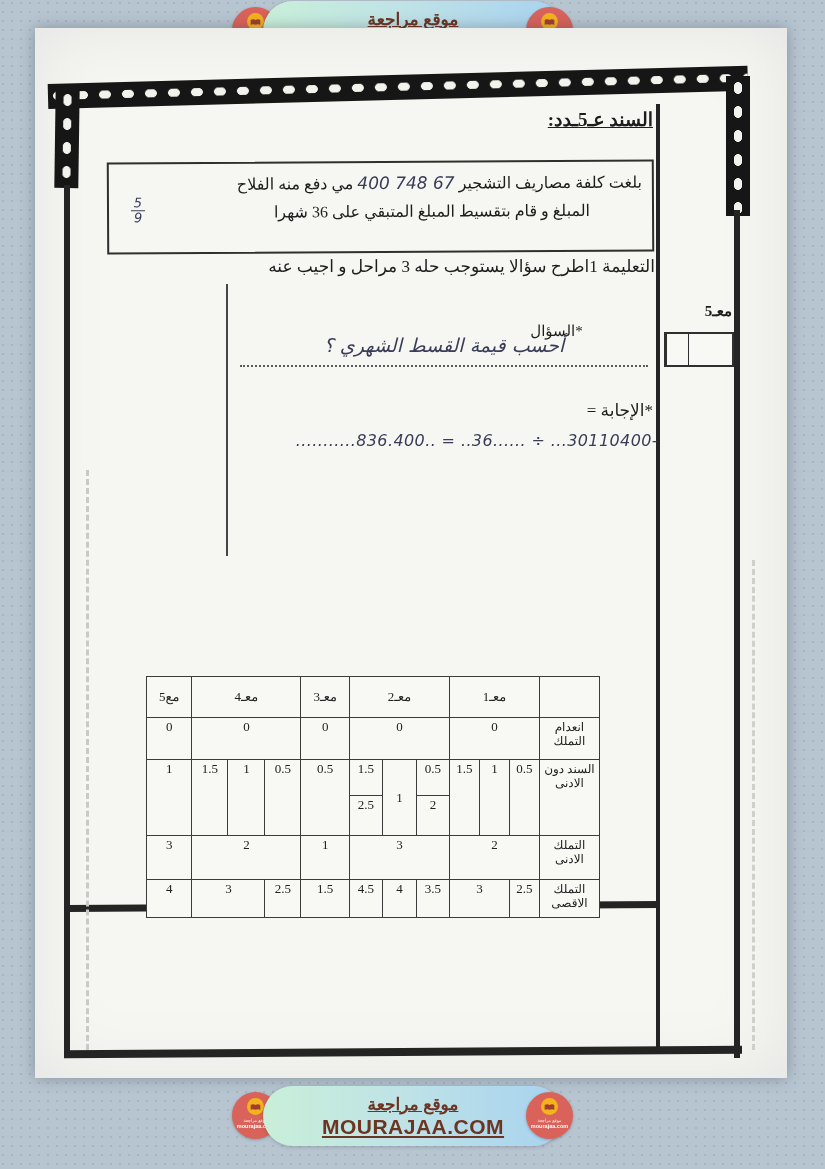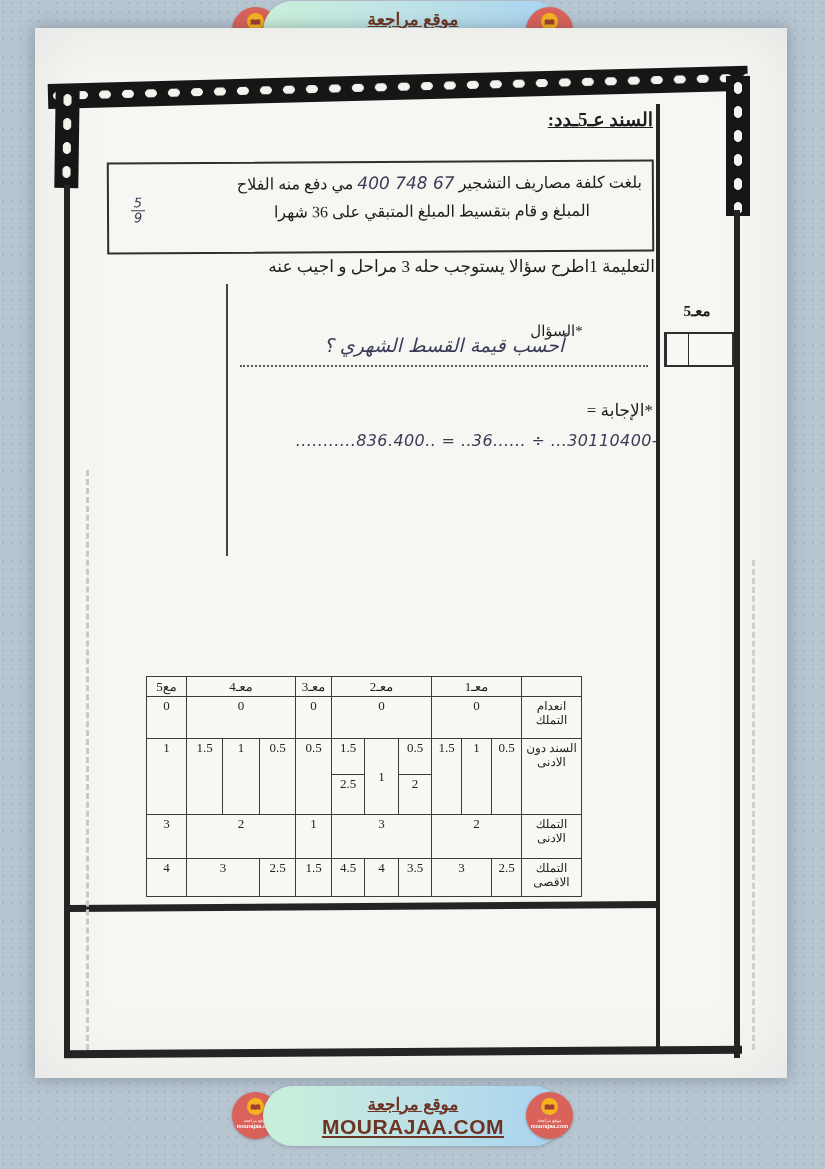--- a/index.html
+++ b/index.html
@@ -66,21 +66,21 @@
   .scoregrid{left:664px;top:332px;width:66px;height:31px;display:flex;border:2px solid #2f2f2f;background:#f8f8f5;}
   .scoregrid div{flex:1;border-left:1.6px solid #2f2f2f;}
   .scoregrid div:last-child{border-left:none;}
   
   table.grade{border-collapse:collapse;table-layout:fixed;direction:rtl;background:#f8f8f4;}
   table.grade td{
     border:1.6px solid #3b3b3b;text-align:center;vertical-align:top;
     font-size:13px;color:#222;padding:1px 0;font-family:"Liberation Serif",serif;
   }
   table.grade td.lbl{font-size:12px;line-height:14px;padding-top:2px;}
-  table.grade td.hdr{font-size:13px;vertical-align:middle;padding:0;text-align:center;}
+  table.grade td.hdr{font-size:13px;vertical-align:middle;padding:12px;text-align:center;}
   table.grade td.mid{vertical-align:middle;}
   .dotline{border-bottom:2px dotted #5a5a5a;}
   .ansline{height:30px;text-align:right;font-size:16px;letter-spacing:.4px;white-space:nowrap;}
 </style>
 </head>
 <body>
 
 <div class="abs badge" style="left:232px;top:7px;">
   <div class="yellow">
     <svg width="11" height="8" viewBox="0 0 16 10">
@@ -131,21 +131,21 @@
     <span class="num">5</span><br>
     <span>9</span>
   </div>
 </div>
 
 <div class="abs typed rtl" style="left:230px;top:256px;width:425px;text-align:right;font-size:17px;">التعليمة 1اطرح سؤالا يستوجب حله 3 مراحل و اجيب عنه</div>
 
 <div class="abs" style="left:226px;top:284px;width:2px;height:272px;background:#45454a;"></div>
 
 <div class="abs typed rtl" style="left:460px;top:322px;width:193px;text-align:center;font-size:15px;">*السؤال</div>
-<div class="abs typed rtl" style="left:662px;top:302px;width:70px;text-align:center;font-size:15px;font-weight:bold;">معـ5</div>
+<div class="abs typed rtl" style="left:662px;top:302px;width:70px;text-align:right;font-size:15px;font-weight:bold;">معـ5</div>
 <div class="abs scoregrid">
   <div></div>
   <div></div>
   <div></div>
 </div>
 
 <div class="abs hw rtl dotline" style="left:240px;top:334px;width:408px;text-align:center;font-size:19px;padding-bottom:9px;">أحسب قيمة القسط الشهري ؟</div>
 
 <div class="abs typed rtl" style="left:460px;top:400px;width:193px;text-align:right;font-size:17px;">*الإجابة =</div>
 <div class="abs" style="left:230px;top:431px;width:428px;direction:ltr;">

